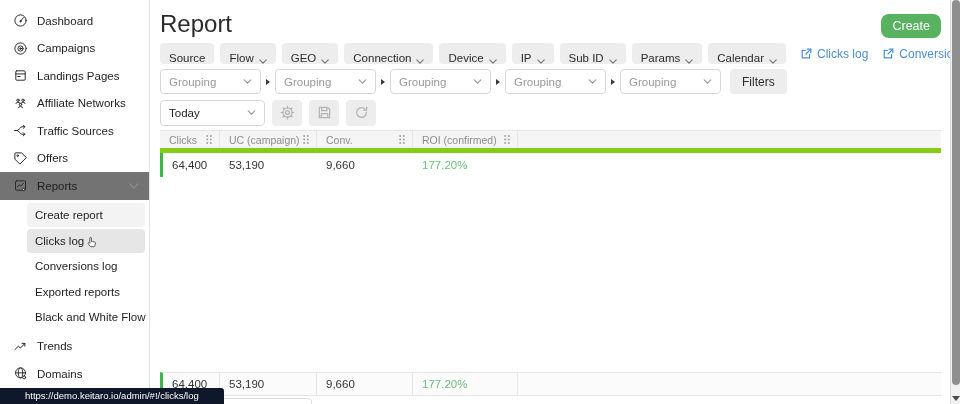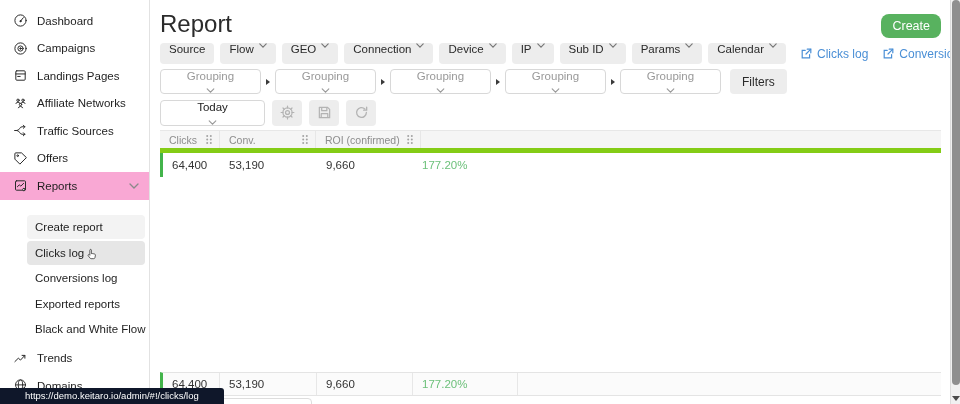--- a/index.html
+++ b/index.html
@@ -12,53 +12,53 @@
   
   .sidebar{
     position:absolute; left:0; top:0; width:150px; height:404px;
     background:#fff; border-right:1px solid #e2e2e2; padding-top:7px;
   }
   .side-item{
     display:flex; align-items:center; gap:9px; height:27.5px;
     padding:0 10px 0 13px; font-size:11.5px; color:#1e1e1e; cursor:pointer;
   }
   .side-item svg{ flex:0 0 auto; }
-  .side-item.expanded{ background:#f9a8d4; }
+  .side-item.expanded{ background:#737373; }
   .side-item .chev{ margin-left:auto; }
-  .subnav{ padding:2px 4px 2px 27px;margin-top:12px; }
+  .subnav{ padding:2px 4px 2px 27px; }
   .sub-item{
     height:24px; line-height:24px; margin:1.5px 0; border-radius:4px;
     padding-left:8px; font-size:11.5px; color:#1e1e1e; cursor:pointer;
     position:relative; white-space:nowrap;
   }
   .sub-item.hover-bg{ background:#f3f3f3; }
   .sub-item.active{ background:#e6e6e6; }
   .cursor-hand{ position:absolute; left:58px; top:6px; }
   
   .main{ position:absolute; left:150px; top:0; width:800px; height:404px; background:#fff; }
   .page-title{ position:absolute; left:10px; top:10px; font-size:24px; font-weight:400; color:#2b2b2b; }
   .create-btn{
     position:absolute; right:9px; top:14px; height:24px; padding:0 11px;
     background:#58b25f; color:#fff; border:none; border-radius:8px;
     font-size:12.5px; font-family:inherit; cursor:pointer;
   }
   .chip-row{ position:absolute; left:10px; top:43px; display:flex; align-items:center; gap:6px; height:21px; }
   .chip{
-    display:flex; align-items:flex-start; gap:5px; height:21px; padding:0 9px;
+    display:flex; align-items:flex-end; gap:5px; height:21px; padding:0 9px;
     background:#ededed; border-radius:4px; font-size:11.5px; color:#2a2a2a; cursor:pointer; white-space:nowrap;
   }
   .ext-link{
     display:flex; align-items:center; gap:5px; font-size:12px; color:#4a8fd6;
     text-decoration:none; margin-left:8px; white-space:nowrap; cursor:pointer;
   }
   .group-row{ position:absolute; left:10px; top:69px; display:flex; align-items:center; height:25px; }
   .select{
     display:flex; align-items:center; justify-content:space-between;
     width:101px; height:25px; padding:0 8px; background:#fff;
-    border:1px solid #d8d8d8; border-radius:4px; font-size:11.5px; cursor:pointer;flex-direction:column;
+    border:1px solid #d8d8d8; border-radius:4px; font-size:11.5px; cursor:pointer;
   }
   .select .ph{ color:#999; }
   .sep-arrow{
     width:0; height:0; margin:0 5px;
     border-top:3.5px solid transparent; border-bottom:3.5px solid transparent;
     border-left:4.5px solid #3a3a3a;
   }
   .filters-btn{
     margin-left:9px; height:25px; padding:0 12px; background:#ededed; border:none;
     border-radius:4px; font-size:12px; font-family:inherit; color:#2a2a2a; cursor:pointer;
@@ -368,20 +368,33 @@
           <path d="M13.2 8a5.2 5.2 0 1 1-1.6-3.75"></path>
           <path d="M13.5 2.3v3.2h-3.2"></path>
         </svg>
     </button>
   </div>
 
   <div class="report-table">
     <div class="t-head">
       <div class="t-hcell c0">
         <span>Clicks</span>
+        <svg width="8" height="11" viewBox="0 0 8 11">
+            <g fill="#a3a3a3">
+              <circle cx="2.2" cy="2" r="1"></circle>
+              <circle cx="5.8" cy="2" r="1"></circle>
+              <circle cx="2.2" cy="5.5" r="1"></circle>
+              <circle cx="5.8" cy="5.5" r="1"></circle>
+              <circle cx="2.2" cy="9" r="1"></circle>
+              <circle cx="5.8" cy="9" r="1"></circle>
+            </g>
+          </svg>
+      </div>
+      <div class="t-hcell c1">
+        <span>UC (campaign)</span>
         <svg width="8" height="11" viewBox="0 0 8 11">
             <g fill="#a3a3a3">
               <circle cx="2.2" cy="2" r="1"></circle>
               <circle cx="5.8" cy="2" r="1"></circle>
               <circle cx="2.2" cy="5.5" r="1"></circle>
               <circle cx="5.8" cy="5.5" r="1"></circle>
               <circle cx="2.2" cy="9" r="1"></circle>
               <circle cx="5.8" cy="9" r="1"></circle>
             </g>
           </svg>

